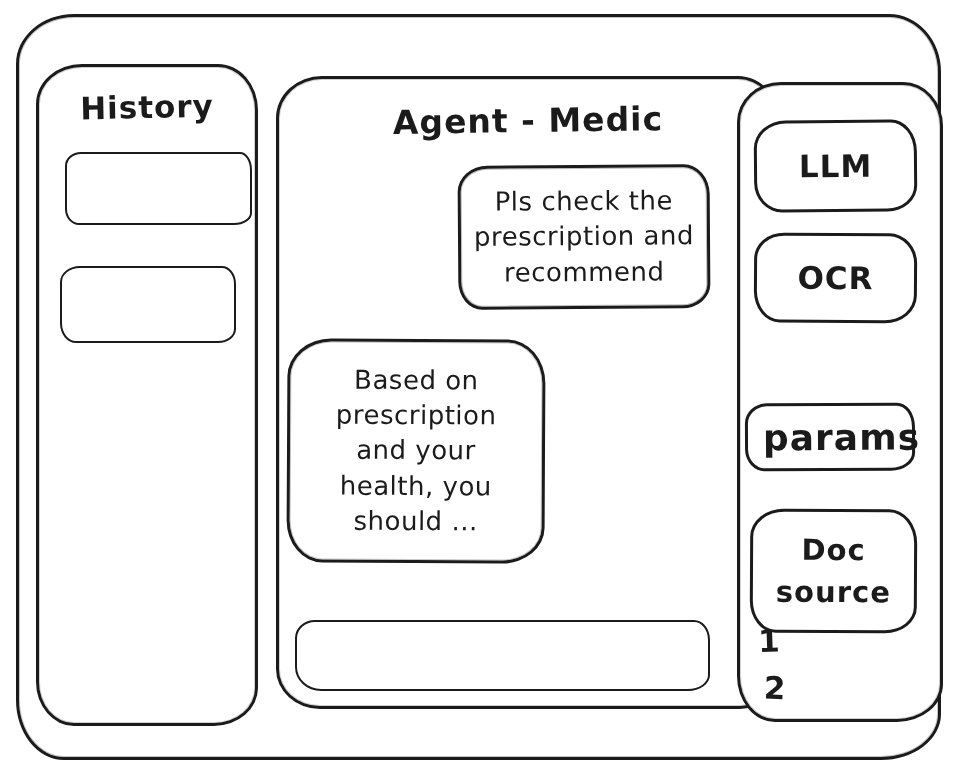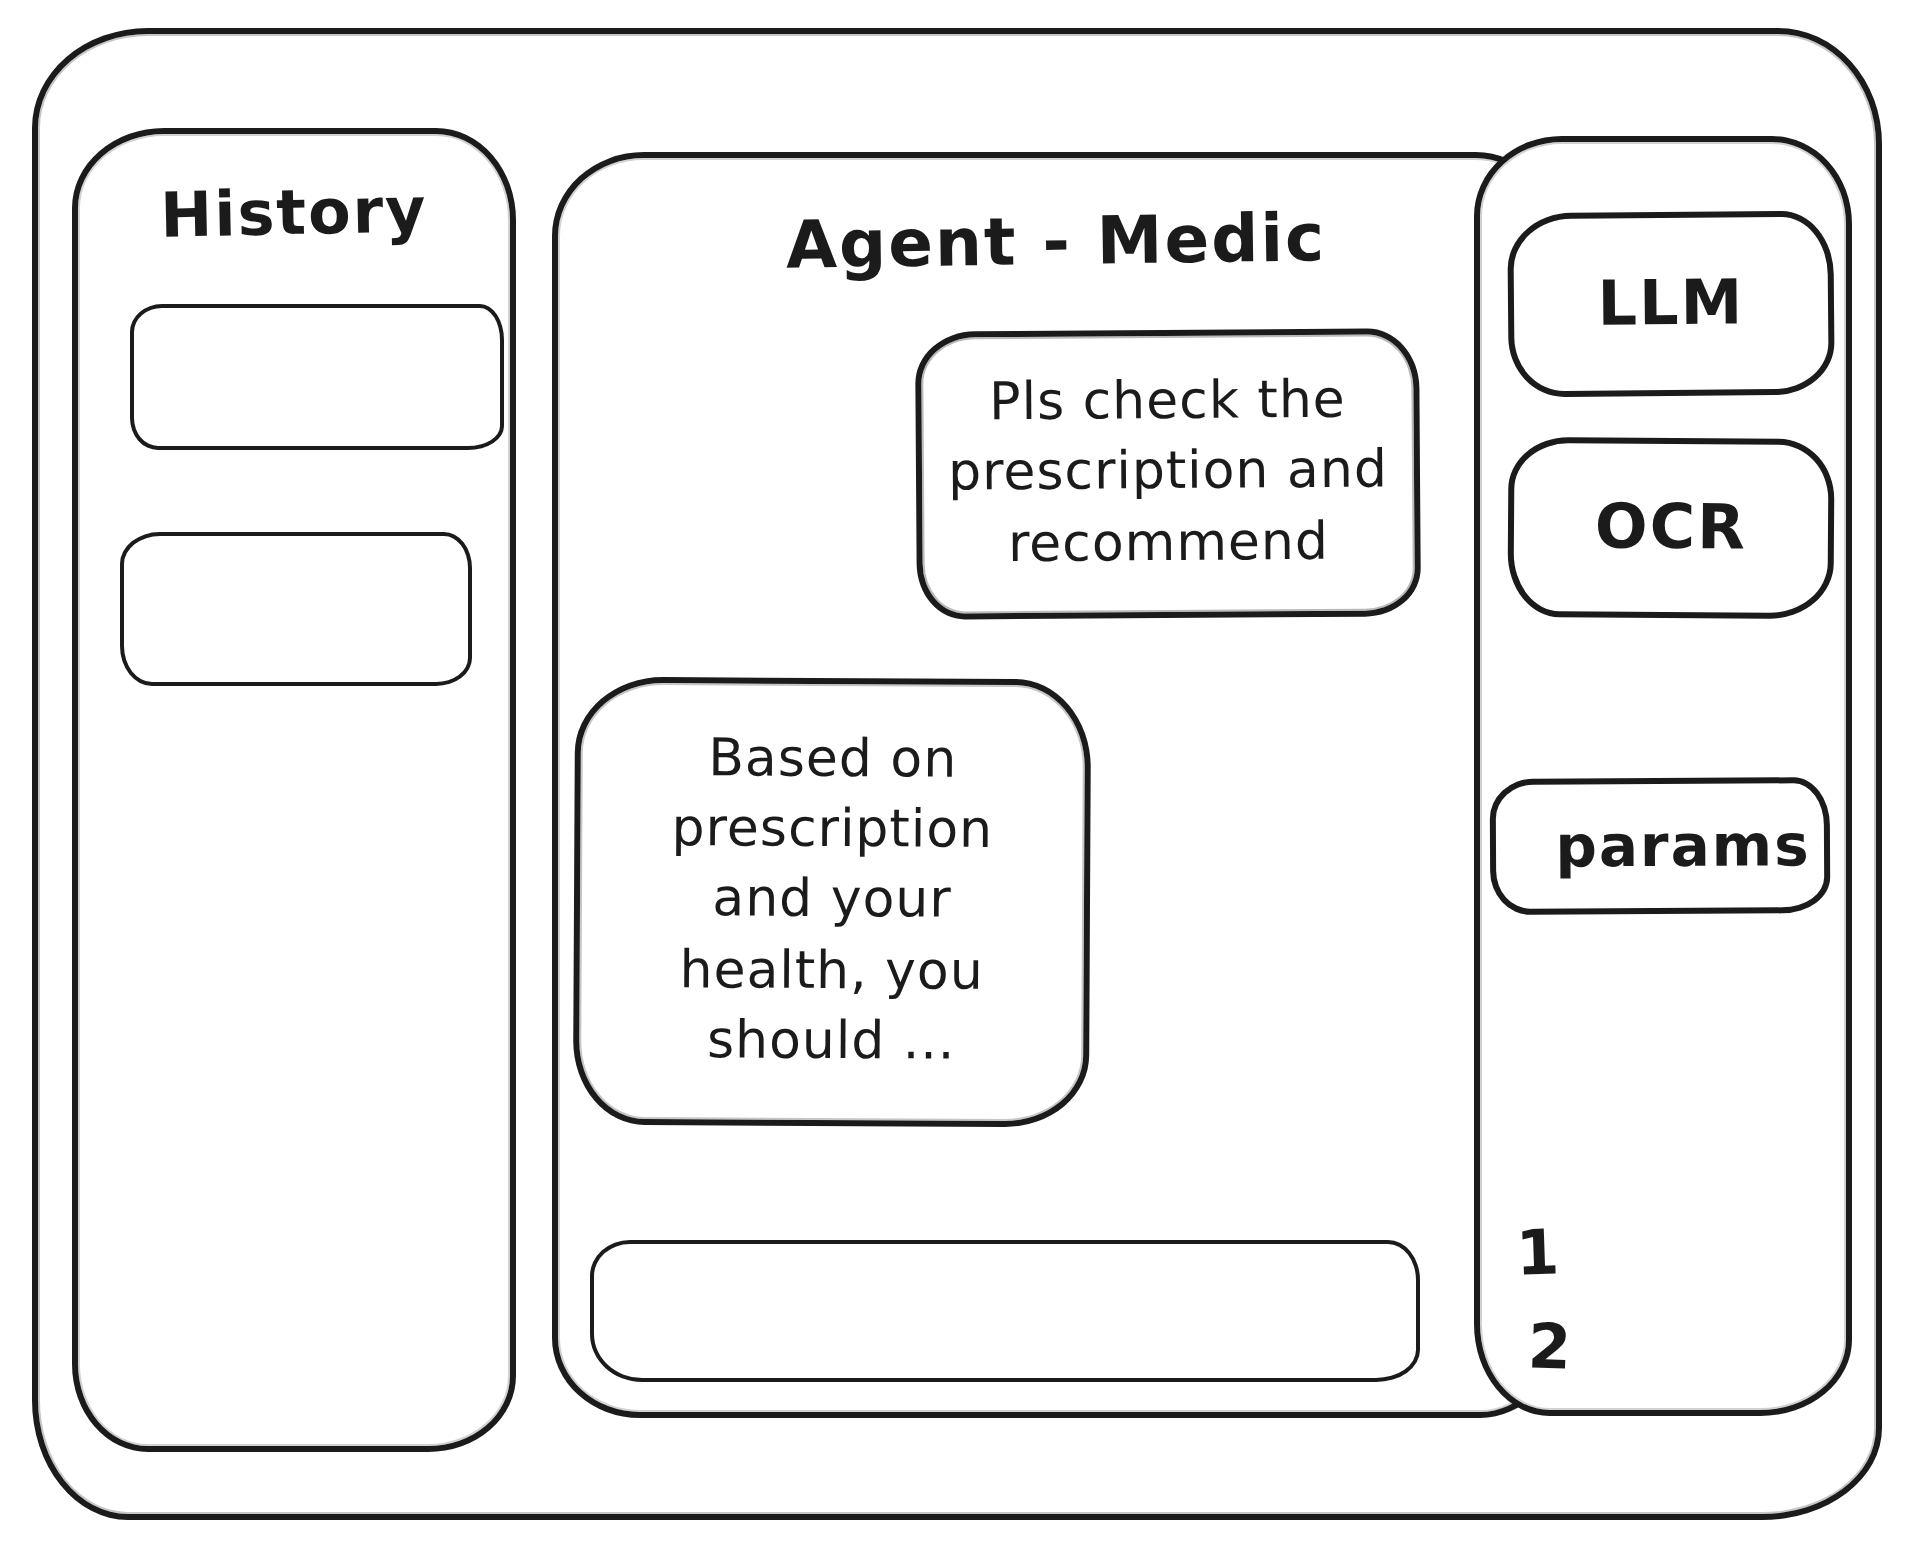--- a/index.html
+++ b/index.html
@@ -112,22 +112,22 @@
     background: transparent;
     font-family: "DejaVu Sans", sans-serif;
     font-size: 24px;
     padding: 0 16px;
     box-sizing: border-box;
     color: #1b1b1b;
   }
 
   
   .sidebar-right {
-    left: 737px; top: 68px;
-    width: 189px; height: 640px;
+    left: 737px; top: 82px;
+    width: 206px; height: 640px;
     border-radius: 44px 40px 46px 38px / 40px 44px 38px 46px;
     box-shadow: inset 0 0 0 1px rgba(27,27,27,0.2);
   }
   .tool-btn {
     display: flex;
     align-items: center;
     justify-content: center;
     text-align: center;
     font-size: 31px;
     font-weight: bold;
@@ -143,21 +143,21 @@
   .btn-ocr {
     left: 14px; top: 148px;
     width: 163px; height: 90px;
     border-radius: 30px 28px 32px 26px / 26px 30px 28px 32px;
     transform: rotate(0.4deg);
   }
   .btn-params {
     left: 5px; top: 318px;
     width: 170px; height: 68px;
     border-radius: 22px 18px 24px 20px / 20px 24px 18px 22px;
-    font-size: 29px;
+    font-size: 36px;
     transform: rotate(-0.3deg);
     padding-left: 23px;
   }
   .btn-doc {
     left: 10px; top: 424px;
     width: 167px; height: 124px;
     border-radius: 34px 28px 32px 26px / 28px 34px 26px 32px;
     font-size: 29px;
     line-height: 1.45;
     transform: rotate(0.3deg);
@@ -196,19 +196,20 @@
     </div>
   </div>
 
   <div class="sketch sidebar-right">
     <div class="sketch tool-btn btn-llm">LLM</div>
 
     <div class="sketch tool-btn btn-ocr">OCR</div>
 
     <div class="sketch tool-btn btn-params">params</div>
 
+    <div class="sketch tool-btn btn-doc">Doc source</div>
 
     <div class="doc-num doc-num-1">1</div>
 
     <div class="doc-num doc-num-2">2</div>
   </div>
 
 </div>
 
 </body></html>

